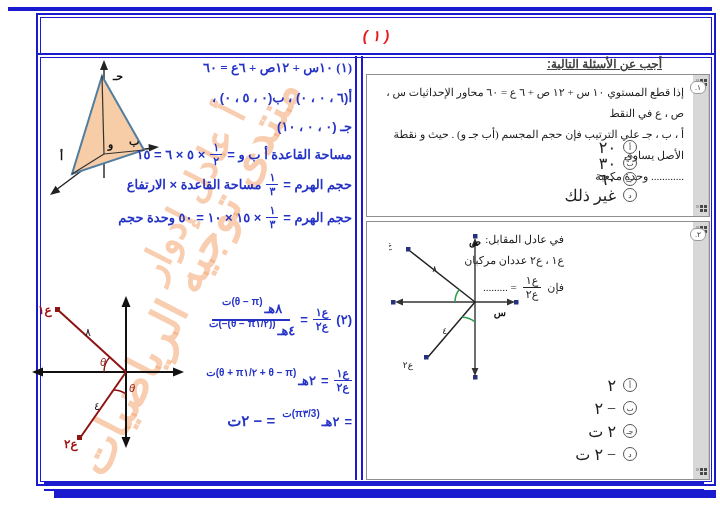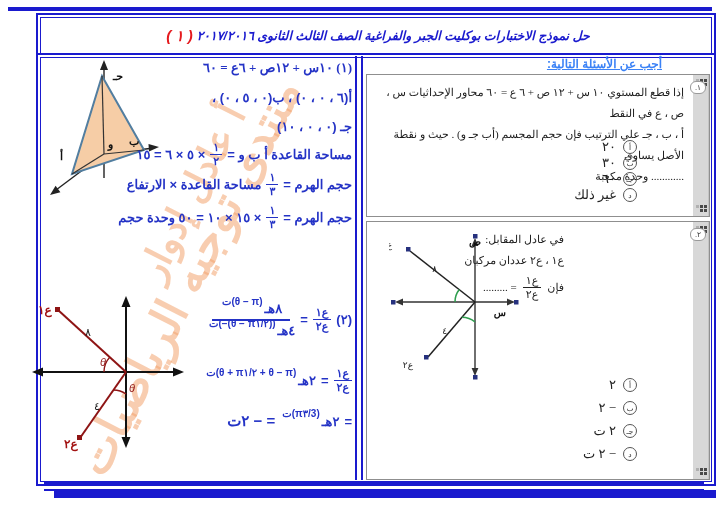--- a/index.html
+++ b/index.html
@@ -22,21 +22,21 @@
   .bbar1{position:absolute;left:44px;top:482px;width:660px;height:5px;
         border-top:2px solid var(--blue);border-bottom:2px solid var(--blue);}
   .bbar2{position:absolute;left:54px;top:490px;width:662px;height:8px;background:var(--blue);}
   .divider{position:absolute;left:355px;top:56px;width:4px;height:424px;
         border-left:2px solid var(--blue);border-right:2px solid var(--blue);}
   
   .wm{position:absolute;z-index:0;color:rgba(242,164,112,.55);font-weight:bold;
       font-size:46px;white-space:nowrap;transform:rotate(-63deg);font-family:"DejaVu Serif",serif;}
   .wm2{font-size:38px;}
   
-  .prompt{position:absolute;top:57px;right:58px;z-index:2;direction:rtl;color:#3b82f6;
+  .prompt{position:absolute;top:57px;right:58px;z-index:2;direction:rtl;color:#404040;
       font-weight:bold;font-size:12px;text-decoration:underline;}
   .qbox{position:absolute;left:366px;width:342px;background:#fff;border:1px solid var(--qgray);
       direction:rtl;z-index:2;}
   .qbox1{top:74px;height:141px;}
   .qbox2{top:221px;height:257px;}
   .qstrip{position:absolute;top:0;left:auto;right:0;bottom:0;width:15px;background:var(--strip);
       border-right:1px solid #c4c4c4;}
   .qnum{position:absolute;top:6px;right:3px;min-width:14px;height:11px;background:#fff;
       border:1px solid #9a9a9a;border-radius:6px;font-size:7.5px;line-height:11px;
       text-align:center;color:#333;z-index:3;}
@@ -48,21 +48,21 @@
       font-family:"Liberation Serif",serif;}
   .qtext .center{}
   .opts{position:absolute;right:72px;text-align:right;}
   .opts1{top:66px;}
   .opts2{top:157px;}
   .opt{display:flex;align-items:center;gap:7px;direction:rtl;margin-bottom:4px;height:12px;}
   .opts2 .opt{margin-bottom:11px;}
   .optcircle{display:inline-flex;width:12px;height:12px;border:1px solid #555;border-radius:50%;
       align-items:center;justify-content:center;font-size:7.5px;color:#333;flex:0 0 auto;
       font-family:"Liberation Serif",serif;}
-  .optval{font-size:13px;color:#222;font-family:"Liberation Serif",serif;}
+  .optval{font-size:16px;color:#222;font-family:"Liberation Serif",serif;}
   .qfig{position:absolute;left:22px;top:10px;z-index:1;}
   
   .sline{position:absolute;right:368px;z-index:2;direction:rtl;color:var(--solblue);
       font-weight:bold;font-size:13px;white-space:nowrap;display:flex;align-items:center;gap:5px;}
   .frac{display:inline-flex;flex-direction:column;align-items:center;line-height:1;vertical-align:middle;}
   .frac .fn{padding:0 3px 1px;border-bottom:1.5px solid currentColor;font-size:11px;}
   .frac .fd{padding-top:1px;font-size:11px;}
   .exp{font-size:10px;position:relative;top:-8px;margin:0 2px;direction:ltr;unicode-bidi:isolate;font-weight:bold;}
   .eterm{display:inline-flex;align-items:center;}
   .bfrac{display:inline-flex;flex-direction:column;align-items:center;line-height:1.1;}
@@ -75,21 +75,20 @@
 </head>
 <body>
 
 <div class="page">
 
   <div class="wm" style="left:-30px;top:250px;">منتدى توجيه الرياضيات</div>
   <div class="wm wm2" style="left:96px;top:170px;">أ عادل إدوار</div>
 
   <div class="topline"></div>
   <div class="header-box">
-    <span>حل نموذج الاختبارات بوكليت الجبر والفراغية الصف الثالث الثانوى ٢٠١٧/٢٠١٦</span>
     <span class="badge">( ١ )</span>
   </div>
   <div class="main-frame"></div>
   <div class="divider"></div>
   <div class="bbar1"></div>
   <div class="bbar2"></div>
 
   <div class="prompt">أجب عن الأسئلة التالية:</div>
 
   <div class="qbox qbox1">

